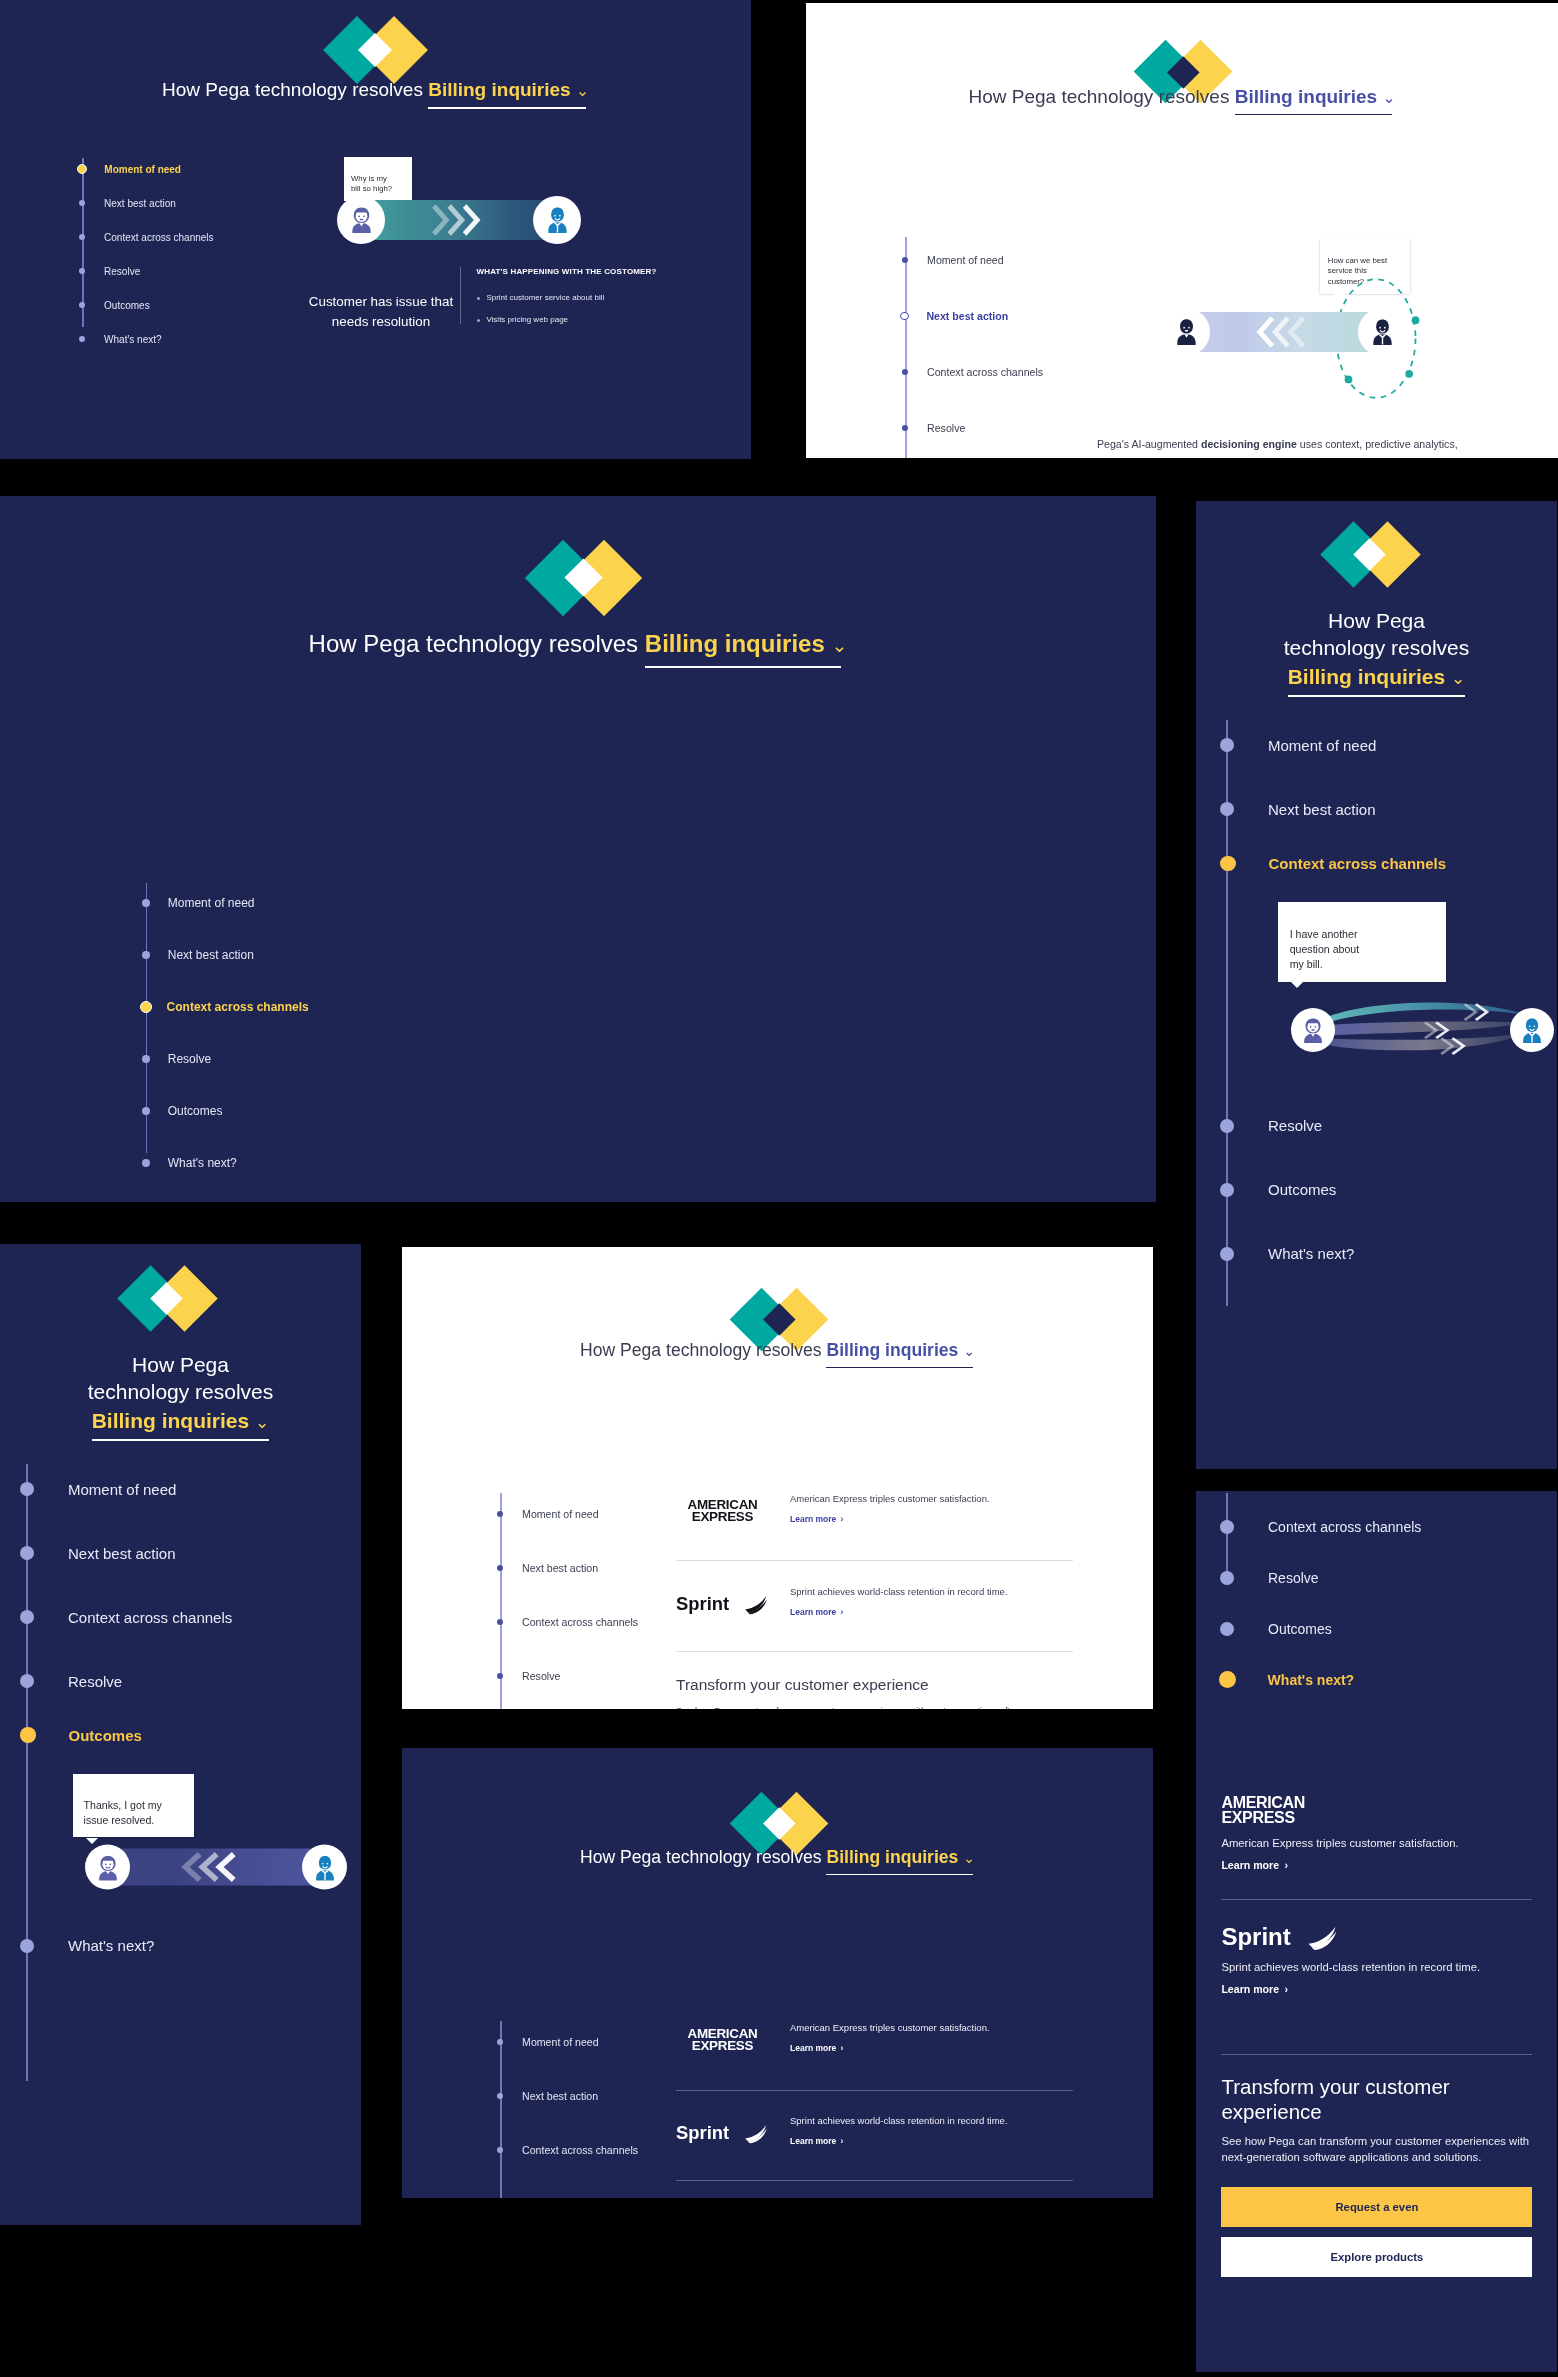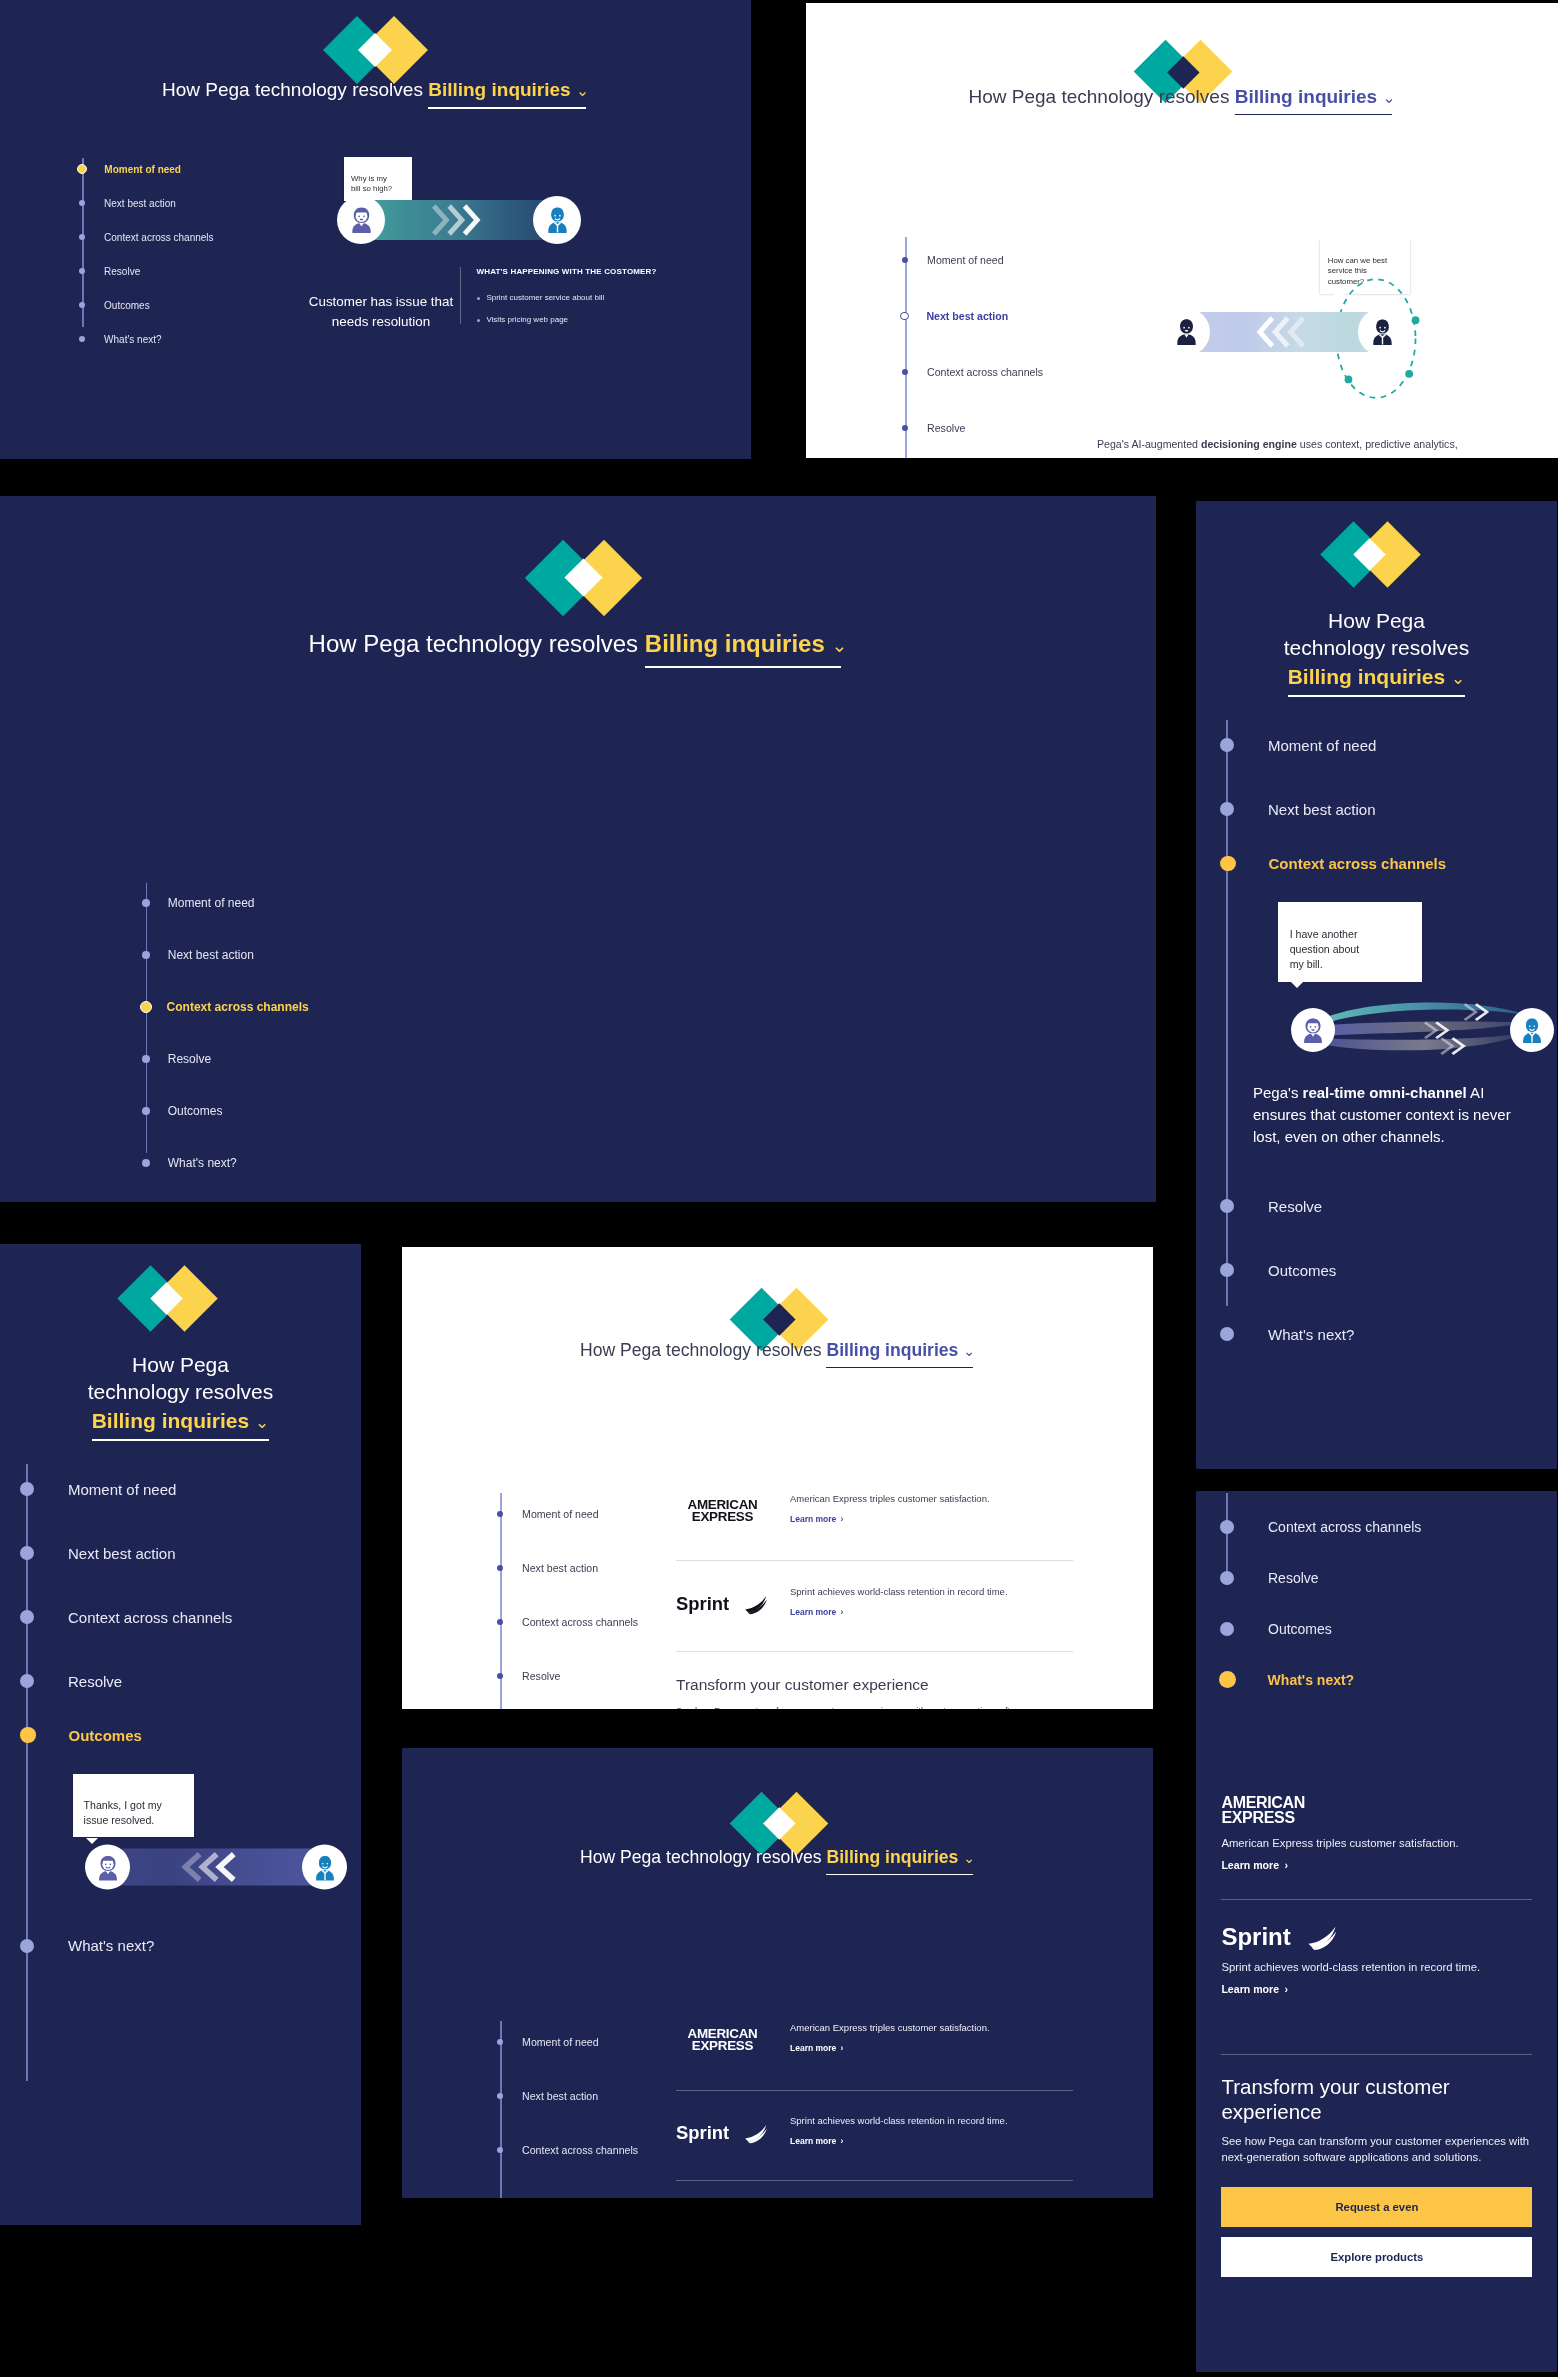--- a/index.html
+++ b/index.html
@@ -360,21 +360,21 @@
     <div class="tl-item" style="height:64px;">
       <span class="tl-dot" style="width:14px;height:14px;background:#9BA4DB;"></span>
       <span class="tl-label" style="margin-left:34px;font-size:15px;color:#E8EAF7;">Next best action</span>
     </div>
     <div class="tl-item" style="height:45px;">
       <span class="tl-dot" style="width:15.5px;height:15.5px;background:#FCC546;"></span>
       <span class="tl-label" style="margin-left:33px;font-size:15px;font-weight:700;color:#FCC546;">Context across channels</span>
     </div>
 
     <div style="margin-left:33px;padding-top:15.5px;">
-      <div class="bubble" style="position:relative;left:25.4px;width:144px;padding:10px 11.3px;font-size:10.6px;line-height:1.42;white-space:pre-line;">
+      <div class="bubble" style="position:relative;left:25.4px;width:168px;padding:10px 11.3px;font-size:10.6px;line-height:1.42;white-space:pre-line;">
         <span>I have another
 question about
 my bill.</span>
       </div>
 
       <div class="lens" style="position:relative;left:44px;top:4.2px;width:254px;height:85px;">
         <svg width="254" height="85" viewBox="0 0 500 215" preserveAspectRatio="none">
           <defs>
             <linearGradient id="m1" x1="0" x2="1">
               <stop offset="0" stop-color="#5FB9B7"></stop>
@@ -427,23 +427,20 @@
             <circle cx="18.6" cy="16.5" r="1.2" fill="#fff"></circle>
             <circle cx="25.4" cy="16.5" r="1.2" fill="#fff"></circle>
             <path d="M18.4 20.4c1 1.5 2.1 2.2 3.6 2.2s2.6-.7 3.6-2.2" fill="none" stroke="#fff" stroke-width="1.6"></path>
             <path d="M22 26c-7.5 0-13 4.5-13 11.5V41h26v-2.5C35 30.5 29.5 26 22 26z" fill="#1880BE"></path>
             <path d="M17 27.2l5 4.3 5-4.3-2.3-1.1L22 28.6l-2.7-2.5z" fill="#fff"></path>
             <rect x="21" y="29.5" width="2" height="11" fill="#fff"></rect>
           </svg>
         </div>
       </div>
 
-      <div class="body-text" style="margin-top:15.5px;width:282px;font-size:15px;line-height:1.45;color:#FFFFFF;">
-        <span>Pega's </span><b>real-time omni-channel</b><span> AI ensures that customer context is never lost, even on other channels.</span>
-      </div>
     </div>
 
     <div class="tl-item" style="height:64px;margin-top:27px;">
       <span class="tl-dot" style="width:14px;height:14px;background:#9BA4DB;"></span>
       <span class="tl-label" style="margin-left:34px;font-size:15px;color:#E8EAF7;">Resolve</span>
     </div>
     <div class="tl-item" style="height:64px;">
       <span class="tl-dot" style="width:14px;height:14px;background:#9BA4DB;"></span>
       <span class="tl-label" style="margin-left:34px;font-size:15px;color:#E8EAF7;">Outcomes</span>
     </div>

